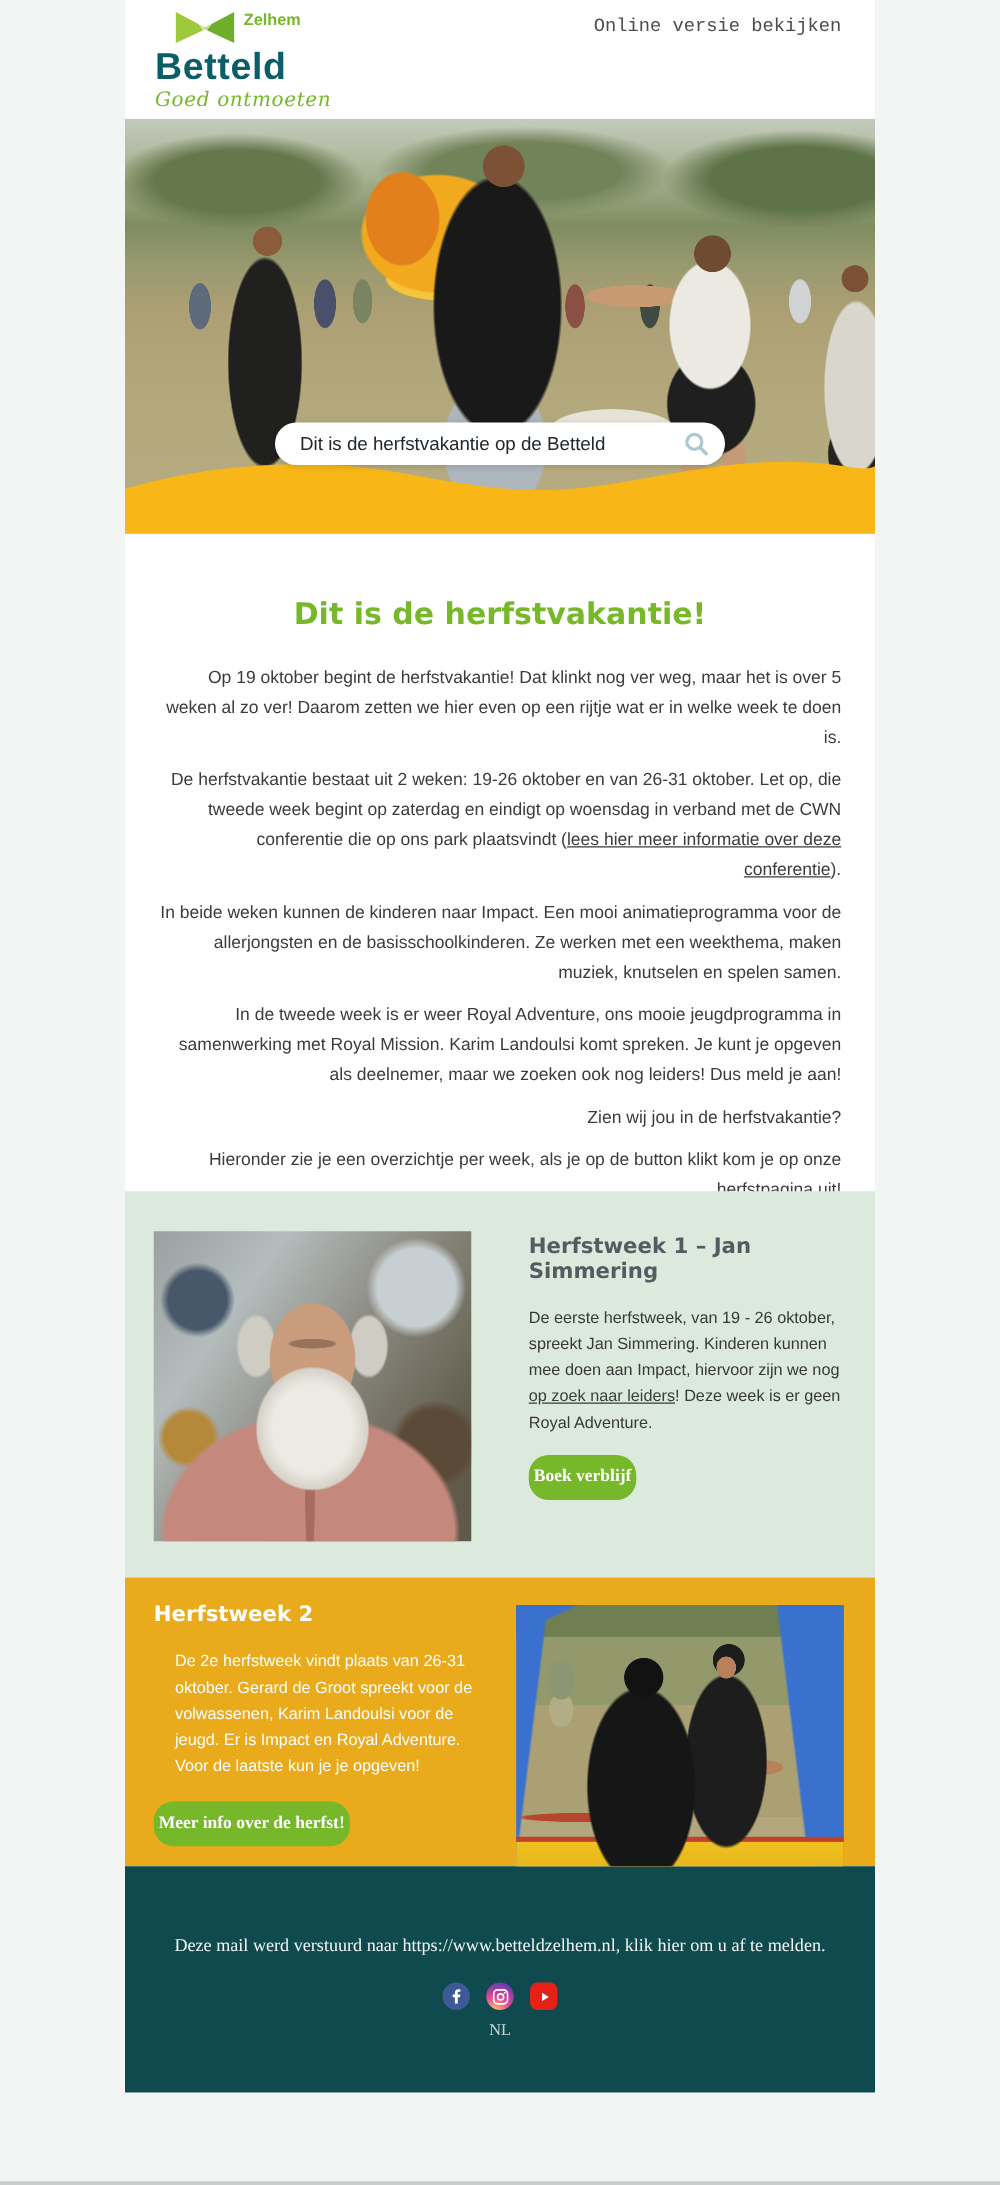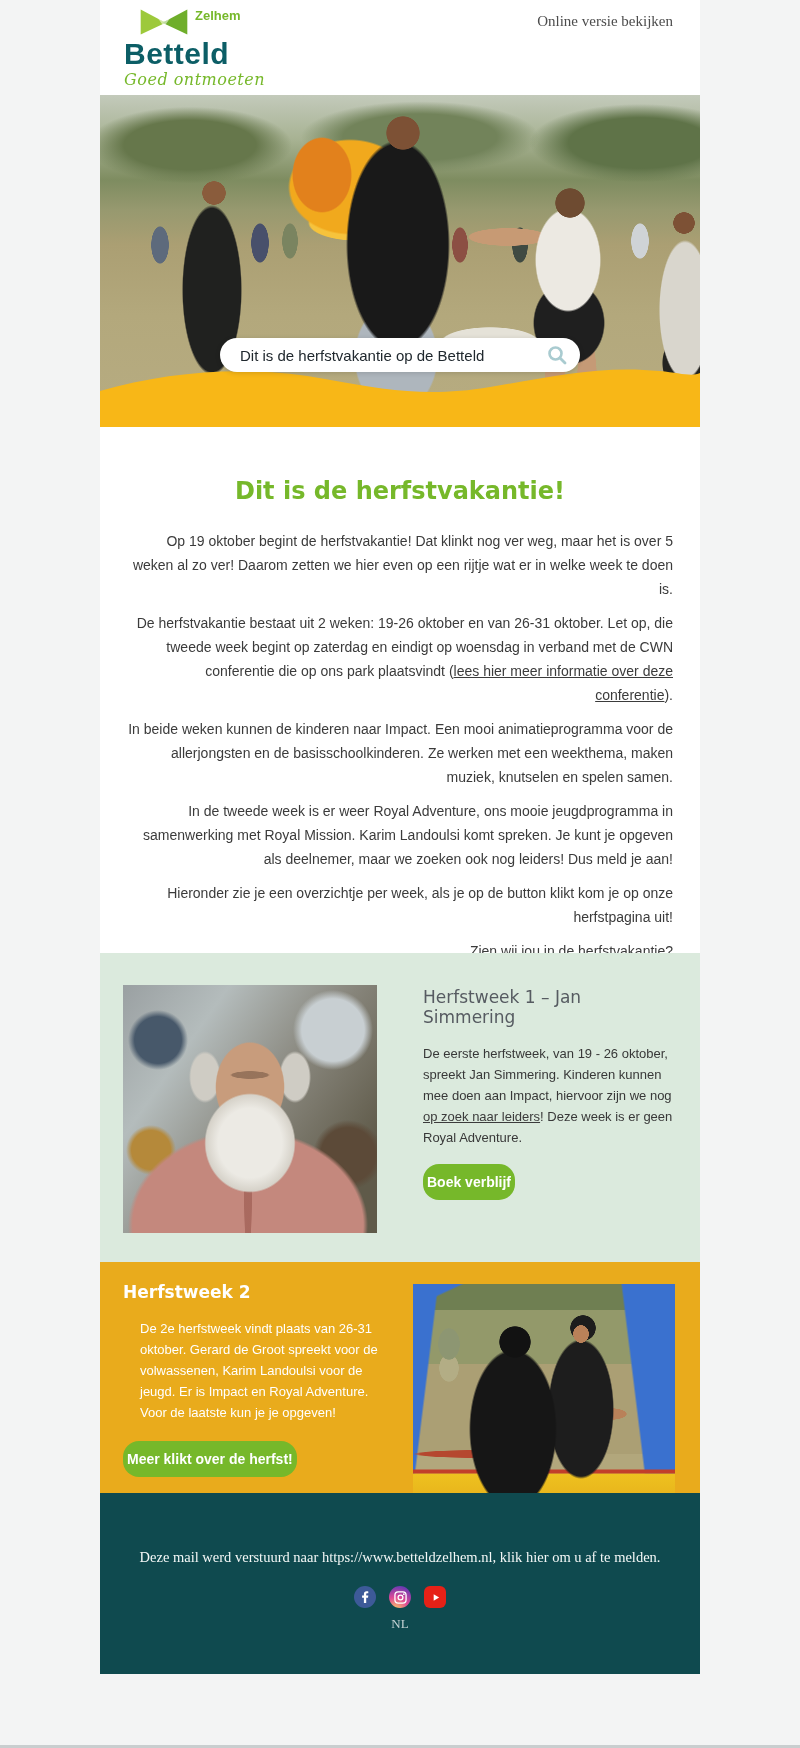--- a/index.html
+++ b/index.html
@@ -12,21 +12,21 @@
   .column{width:600px; margin-left:100px;}
 
   
   .hdr{position:relative; background:#fff; height:95px;}
   .logo{position:absolute; left:24px; top:8px; cursor:pointer;}
   .logo-top{display:flex; align-items:flex-start; gap:5px; margin-left:14px; height:30px;}
   .logo-region{color:var(--green); font-size:13px; font-weight:bold; padding-bottom:1px;}
   .logo-word{font-size:30px; font-weight:bold; color:var(--teal); letter-spacing:.5px; line-height:1.05;}
   .logo-tag{font-family:"DejaVu Serif", serif; font-style:italic; font-weight:normal;
             color:var(--green); font-size:16px; letter-spacing:.5px;}
-  .online-link{position:absolute; right:27px; top:13px; font-family:Liberation Serif, serif;
+  .online-link{position:absolute; right:27px; top:13px; font-family:Liberation Mono, monospace;
                font-size:15px; color:#4c4c4c; cursor:pointer;}
 
   
   .hero{position:relative; height:332px; background:#fff; overflow:hidden;}
   .hero-photo{position:absolute; inset:0; background:
     
     radial-gradient(ellipse 50px 16px at 390px 248px, #e5e2d8 96%, transparent),
     
     radial-gradient(circle 15px at 470px 108px, #6e4b31 96%, transparent),
     radial-gradient(ellipse 33px 52px at 468px 165px, #ece9e2 96%, transparent),
@@ -71,40 +71,40 @@
 
   
   .article{background:#fff; height:526px; padding:30px 27px 0; overflow:hidden; text-align:center;}
   .article h1{color:var(--green); font-size:24px; font-weight:bold; margin:20px 0 24px;
               font-family:"DejaVu Sans", sans-serif;}
   .paras{text-align:right;}
   .paras p{font-size:14px; line-height:24px; color:var(--body-text); margin:0 0 10px;}
   .inline-link{text-decoration:underline; color:var(--body-text); cursor:pointer;}
   .btn{display:inline-block; background:var(--green); color:#fff; font-weight:bold;
        font-size:14px; padding:10px 4px; border:none; border-radius:16px; cursor:pointer;
-       font-family:Liberation Sans, sans-serif;}
+       font-family:Liberation Serif, serif;}
 
   
   .week1{background:var(--sec-green); height:309px; padding:32px 25px 0 23px;
          display:flex; overflow:hidden;}
   .speaker-photo{width:254px; height:248px; flex:0 0 254px; background:
     radial-gradient(ellipse 55px 60px at 127px 158px, #eceae4 58%, #d6d2c9 80%, transparent 83%),
     radial-gradient(ellipse 20px 4px at 127px 90px, rgba(60,40,30,.35) 88%, transparent),
     radial-gradient(ellipse 40px 52px at 127px 102px, #c89c7c 84%, transparent 87%),
     radial-gradient(ellipse 16px 26px at 82px 92px, #cfccc4 88%, transparent),
     radial-gradient(ellipse 16px 26px at 172px 92px, #cfccc4 88%, transparent),
     radial-gradient(ellipse 4px 60px at 125px 215px, rgba(120,50,40,.35) 88%, transparent),
     radial-gradient(ellipse 120px 95px at 125px 240px, #c4887d 96%, transparent),
     radial-gradient(circle 30px at 35px 55px, #47586a 78%, transparent),
     radial-gradient(circle 40px at 210px 45px, #c8cfd2 78%, transparent),
     radial-gradient(circle 25px at 28px 165px, #b5893a 78%, transparent),
     radial-gradient(circle 35px at 225px 170px, #5c4a38 78%, transparent),
     linear-gradient(125deg, #9aa0a2 0%, #b4bcbc 25%, #87857b 55%, #5f5a49 85%);}
   .week1-body{margin-left:46px; width:252px; text-align:left;}
-  .week1-body h2{color:#565b61; font-size:17px; font-weight:normal; margin:2px 0 16px;
+  .week1-body h2{color:#565b61; font-size:17px; font-weight:bold; margin:2px 0 16px;
                  font-family:"DejaVu Sans", sans-serif;}
   .week1-body p{font-size:13px; line-height:21px; color:#383838; margin-bottom:16px;}
 
   
   .week2{background:var(--sec-yellow); height:231px; padding:18px 25px 0 23px;
          display:flex; justify-content:space-between; overflow:hidden;}
   .week2-body{width:255px; text-align:left; padding-top:2px;}
   .week2-body h2{color:#fff; font-size:17px; font-weight:bold; margin:0 0 16px;
                  font-family:"DejaVu Sans", sans-serif;}
   .week2-body p{font-size:13px; line-height:21px; color:#fff; margin-bottom:18px;margin-left:17px;}
@@ -174,40 +174,40 @@
       </div>
     </div>
 
     <div class="article">
       <h1>Dit is de herfstvakantie!</h1>
       <div class="paras">
           <p><span>Op 19 oktober begint de herfstvakantie! Dat klinkt nog ver weg, maar het is over 5 weken al zo ver! Daarom zetten we hier even op een rijtje wat er in welke week te doen is.</span></p>
           <p><span>De herfstvakantie bestaat uit 2 weken: 19-26 oktober en van 26-31 oktober. Let op, die tweede week begint op zaterdag en eindigt op woensdag in verband met de CWN conferentie die op ons park plaatsvindt (</span><span class="inline-link">lees hier meer informatie over deze conferentie</span><span>).</span></p>
           <p><span>In beide weken kunnen de kinderen naar Impact. Een mooi animatieprogramma voor de allerjongsten en de basisschoolkinderen. Ze werken met een weekthema, maken muziek, knutselen en spelen samen.</span></p>
           <p><span>In de tweede week is er weer Royal Adventure, ons mooie jeugdprogramma in samenwerking met Royal Mission. Karim Landoulsi komt spreken. Je kunt je opgeven als deelnemer, maar we zoeken ook nog leiders! Dus meld je aan!</span></p>
+          <p><span>Zien wij jou in de herfstvakantie?</span></p>
           <p><span>Hieronder zie je een overzichtje per week, als je op de button klikt kom je op onze herfstpagina uit!</span></p>
-          <p><span>Zien wij jou in de herfstvakantie?</span></p>
         </div>
 
     </div>
 
     <div class="week1">
       <div class="speaker-photo"></div>
       <div class="week1-body">
         <h2>Herfstweek 1 – Jan Simmering</h2>
         <p><span>De eerste herfstweek, van 19 - 26 oktober, spreekt Jan Simmering. Kinderen kunnen mee doen aan Impact, hiervoor zijn we nog </span><span class="inline-link">op zoek naar leiders</span><span>! Deze week is er geen Royal Adventure.</span></p>
         <button class="btn">Boek verblijf</button>
       </div>
     </div>
 
     <div class="week2">
       <div class="week2-body">
         <h2>Herfstweek 2</h2>
         <p><span>De 2e herfstweek vindt plaats van 26-31 oktober. Gerard de Groot spreekt voor de volwassenen, Karim Landoulsi voor de jeugd. Er is Impact en Royal Adventure. Voor de laatste kun je je opgeven!</span></p>
-        <button class="btn">Meer klikt over de herfst!</button>
+        <button class="btn">Meer info over de herfst!</button>
       </div>
       <div class="activity-photo"></div>
     </div>
 
     <div class="ftr">
       <p class="unsub">Deze mail werd verstuurd naar https://www.betteldzelhem.nl, klik hier om u af te melden.</p>
       <div class="socials">
         <span class="soc fb">
           <svg width="12" height="12" viewBox="0 0 12 12">
               <path d="M7.2 12V6.7h1.8L9.3 4.6H7.2V3.3c0-.6.2-1 1-1h1.1V.4C9.1.4 8.4.3 7.6.3 6 .3 4.9 1.3 4.9 3.1v1.5H3.1v2.1h1.8V12z" fill="#fff"></path>

